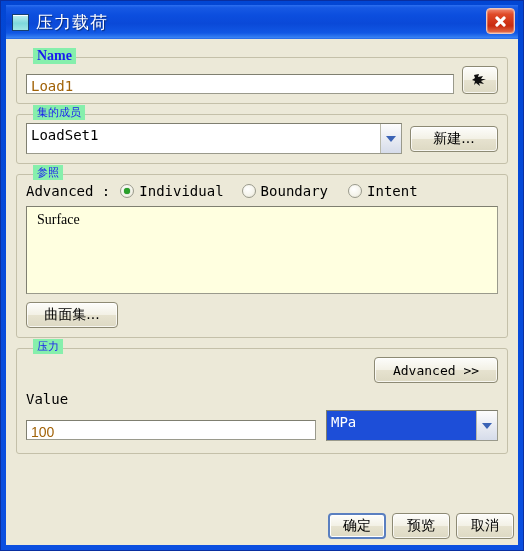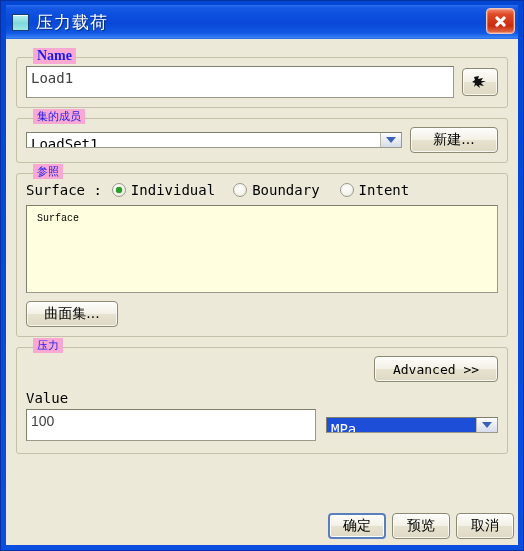--- a/index.html
+++ b/index.html
@@ -101,21 +101,21 @@
     border: 1px solid #c4c0a9;
     border-radius: 3px;
     margin: 10px 2px 4px 2px;
     padding: 8px 9px 9px 9px;
     box-sizing: border-box;
   }
   .group > .legend {
     position: absolute;
     top: -10px;
     left: 16px;
-    background: #f9a8d4;
+    background: #86efac;
     padding: 0 4px;
     color: #1a1af0;
     font-family: "Liberation Serif", serif;
     font-size: 14px;
     font-weight: bold;
     white-space: nowrap;
   }
   .legend.cjk {
     font-family: "DejaVu Sans", sans-serif;
     font-size: 11px;
@@ -126,30 +126,31 @@
   .row {
     display: flex;
     align-items: center;
   }
 
   .textfield {
     background: #ffffff;
     border: 1px solid #9a9a8c;
     border-top-color: #7f7f70;
     border-left-color: #7f7f70;
-    height: 32px;
+    height: 20px;
     line-height: 22px;
     font-family: "DejaVu Sans Mono", monospace;
     font-size: 14px;
-    color: #404040;
+    color: #a16207;
     padding: 0 4px;
     box-sizing: border-box;
     overflow: hidden;
     white-space: nowrap;
     cursor: text;
+    margin-top: 8px;
   }
 
   .btn {
     background: linear-gradient(to bottom, #fdfdfb 0%, #f3f1e6 48%, #e6e2cf 52%, #ddd9c3 100%);
     border: 1px solid #8d8a74;
     border-radius: 4px;
     height: 26px;
     box-sizing: border-box;
     display: inline-flex;
     align-items: center;
@@ -182,21 +183,21 @@
     width: 20px;
     height: 16px;
     position: relative;
   }
   .blob svg { display: block; }
 
   
   .combo {
     display: flex;
     align-items: stretch;
-    height: 16px;
+    height: 31px;
     border: 1px solid #9a9a8c;
     border-top-color: #7f7f70;
     border-left-color: #7f7f70;
     background: #ffffff;
     box-sizing: border-box;
     cursor: pointer;
   }
   .combo .combo-text {
     flex: 1 1 auto;
     line-height: 22px;
@@ -272,22 +273,22 @@
     background: #ffffe0;
     border: 1px solid #9a9a8c;
     border-top-color: #7f7f70;
     border-left-color: #7f7f70;
     height: 88px;
     box-sizing: border-box;
     padding: 4px 4px 4px 10px;
     overflow: hidden;
   }
   .list-item {
-    font-family: Liberation Mono, monospace;
-    font-size: 10px;
+    font-family: Liberation Serif, serif;
+    font-size: 14px;
     color: #000000;
     line-height: 18px;
     cursor: default;
     white-space: nowrap;
   }
 
   .footer {
     position: absolute;
     right: 4px;
     bottom: 6px;
@@ -332,21 +333,21 @@
           </div>
         </div>
         <div class="btn cjk" style="min-width:88px;">新建...</div>
       </div>
     </div>
 
     <div class="group">
       <div class="legend cjk">参照</div>
 
       <div class="row" style="gap:0; margin-bottom:7px;">
-        <span class="plain-label" style="margin-right:10px;">Surface :</span>
+        <span class="plain-label" style="margin-right:10px;">Advanced :</span>
 
         <span class="radio-wrap" style="margin-right:18px;">
           <span class="radio checked"></span>
           <span class="radio-label">Individual</span>
         </span>
 
         <span class="radio-wrap" style="margin-right:20px;">
           <span class="radio"></span>
           <span class="radio-label">Boundary</span>
         </span>

